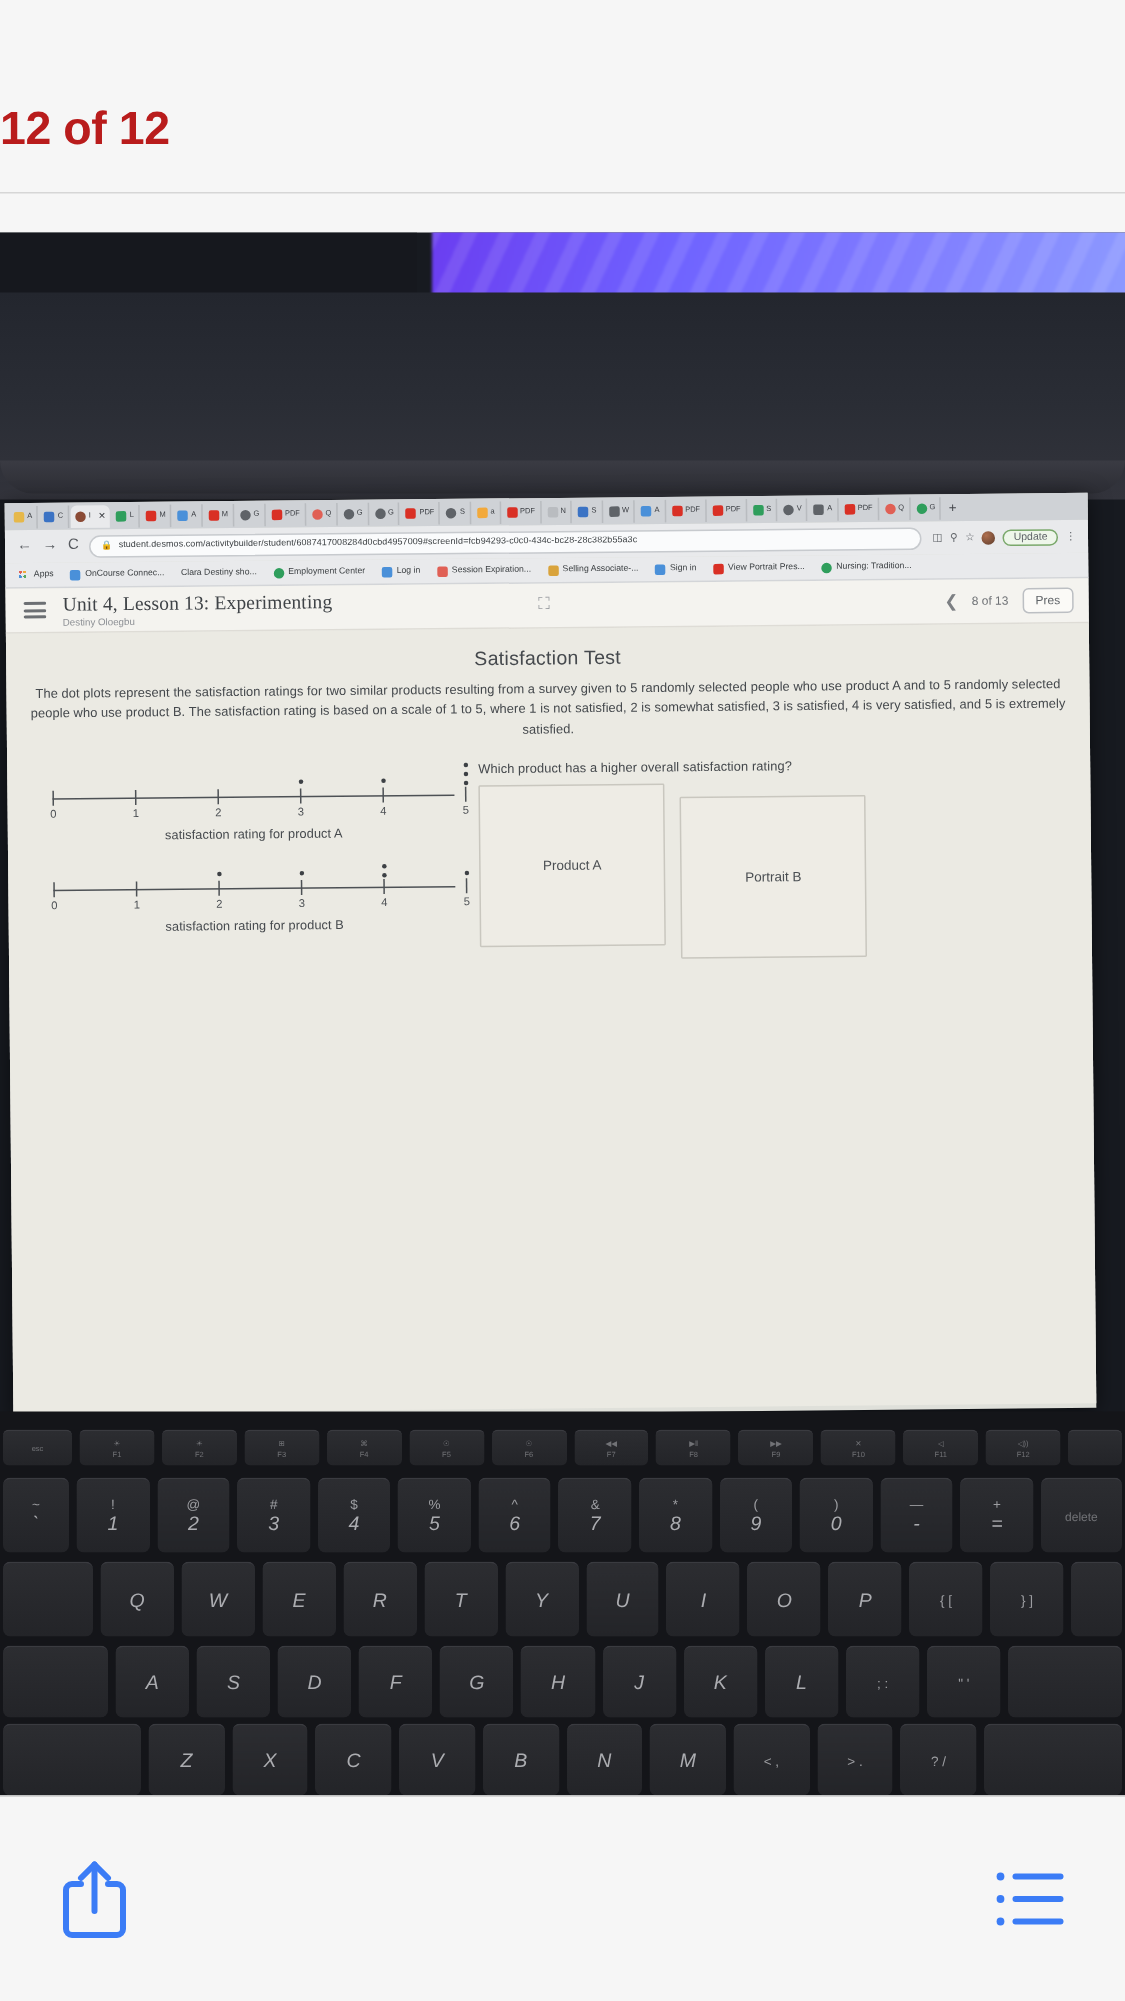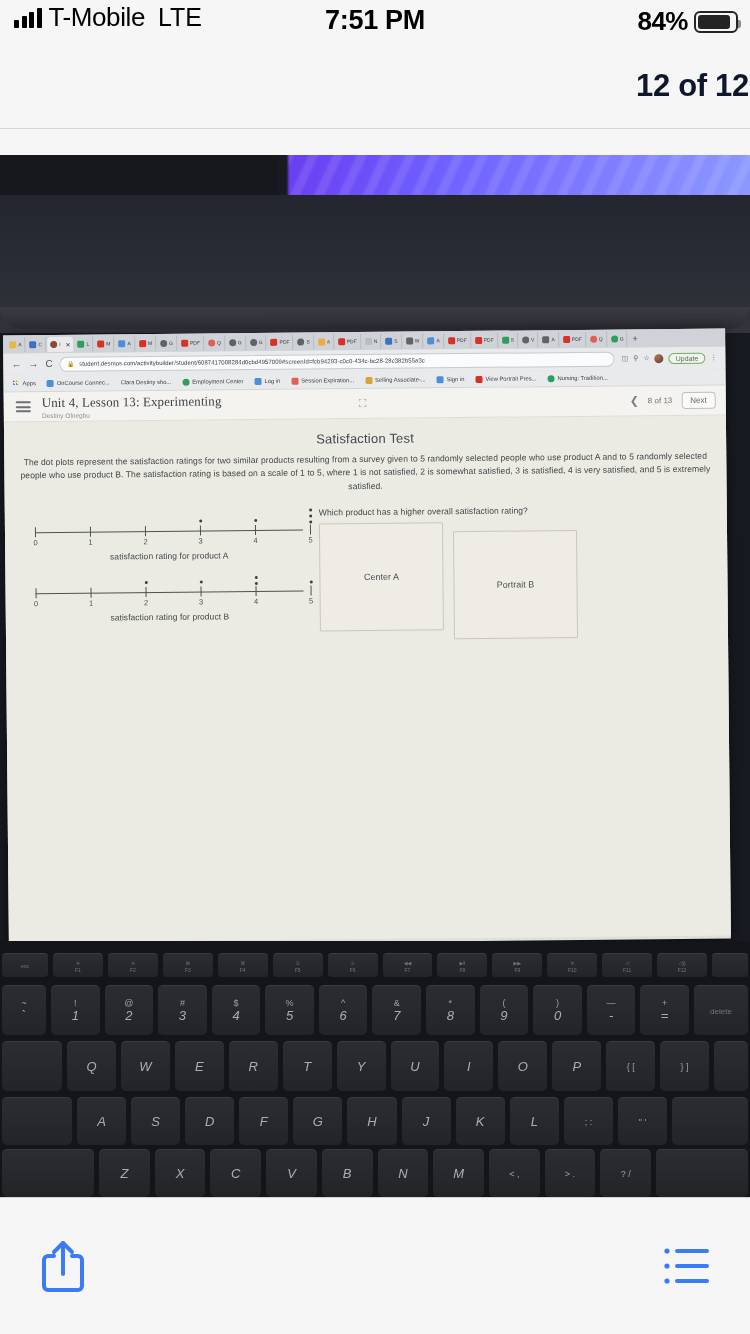--- a/index.html
+++ b/index.html
@@ -41,21 +41,21 @@
     position: absolute; top: 44px; left: 0; width: 750px; height: 85px;
     border-bottom: 1px solid #d6d6d6; background: #f6f6f6;
   }
   .nav-done {
     position: absolute; left: 30px; top: 50%; transform: translateY(-50%);
     font-size: 33px; color: #0a7bff; background: none; border: none;
     font-family: "Liberation Sans", sans-serif; cursor: pointer; padding: 4px 6px;
   }
   .nav-title {
     position: absolute; left: 0; right: 1px; top: 50%; transform: translateY(-50%);
-    text-align: right; font-size: 31px; font-weight: bold; color: #0f172a;
+    text-align: left; font-size: 31px; font-weight: bold; color: #b91c1c;
     letter-spacing: -0.3px;
   }
 
   
   .photo {
     position: absolute; top: 155px; left: 0; width: 750px; height: 1042px;
     background: #171a20; overflow: hidden;
   }
   .glow {
     position: absolute; top: -8px; left: 288px; width: 470px; height: 60px;
@@ -211,40 +211,20 @@
     padding: 0 34px;
   }
   .tb-btn { background:none; border:none; cursor:pointer; padding: 6px; }
   svg { display:block; }
 </style>
 </head>
 <body>
 
 <div id="root">
 
-  <div class="statusbar">
-    <div class="sb-left">
-      <span class="bars">
-          <i></i>
-          <i></i>
-          <i></i>
-          <i></i>
-        </span>
-      <span class="carrier">T-Mobile</span>
-      <span class="net">LTE</span>
-    </div>
-    <div class="sb-time">7:51 PM</div>
-    <div class="sb-right">
-      <span class="batt-pct">84%</span>
-      <span class="batt-shell">
-        <span class="batt-fill"></span>
-          <span class="batt-tip"></span>
-      </span>
-    </div>
-  </div>
 
   <div class="navbar">
     <div class="nav-title">12 of 12</div>
   </div>
 
   <div class="photo">
     <div class="dark-left"></div>
     <div class="glow"></div>
     <div class="screen-bezel"></div>
     <div class="bezel-edge"></div>
@@ -435,21 +415,21 @@
             <i></i>
           </span>
         <span>
           <div class="dtitle">Unit 4, Lesson 13: Experimenting</div>
           <div class="dsub">Destiny Oloegbu</div>
         </span>
         <span class="expand">⛶</span>
         <span class="pager">
           <span class="pg-prev">❮</span>
           <span class="pg-count">8 of 13</span>
-          <span class="pg-next">Next</span>
+          <span class="pg-next">Pres</span>
         </span>
       </div>
 
       <div class="dbody">
         <div class="q-title">Satisfaction Test</div>
         <div class="q-text">The dot plots represent the satisfaction ratings for two similar products resulting from a survey given to 5 randomly selected people who use product A and to 5 randomly selected people who use product B. The satisfaction rating is based on a scale of 1 to 5, where 1 is not satisfied, 2 is somewhat satisfied, 3 is satisfied, 4 is very satisfied, and 5 is extremely satisfied.</div>
 
         <div class="work">
 
           <div class="plots">
@@ -508,21 +488,21 @@
               </div>
               <div class="plot-caption">satisfaction rating for product B</div>
             </div>
 
           </div>
 
           <div class="answers">
             <div class="a-prompt">Which product has a higher overall satisfaction rating?</div>
             <div class="choices">
               <div class="choice">
-                <span>Center A</span>
+                <span>Product A</span>
               </div>
               <div class="choice second">
                 <span>Portrait B</span>
               </div>
             </div>
           </div>
 
         </div>
       </div>
     </div>

